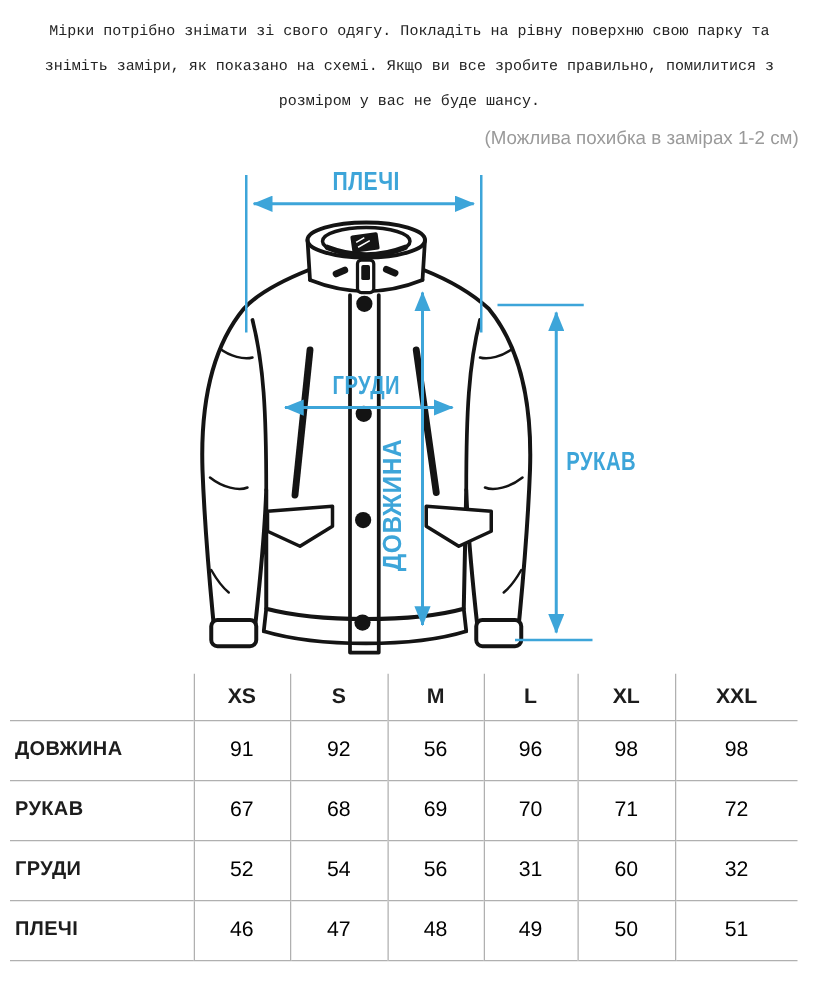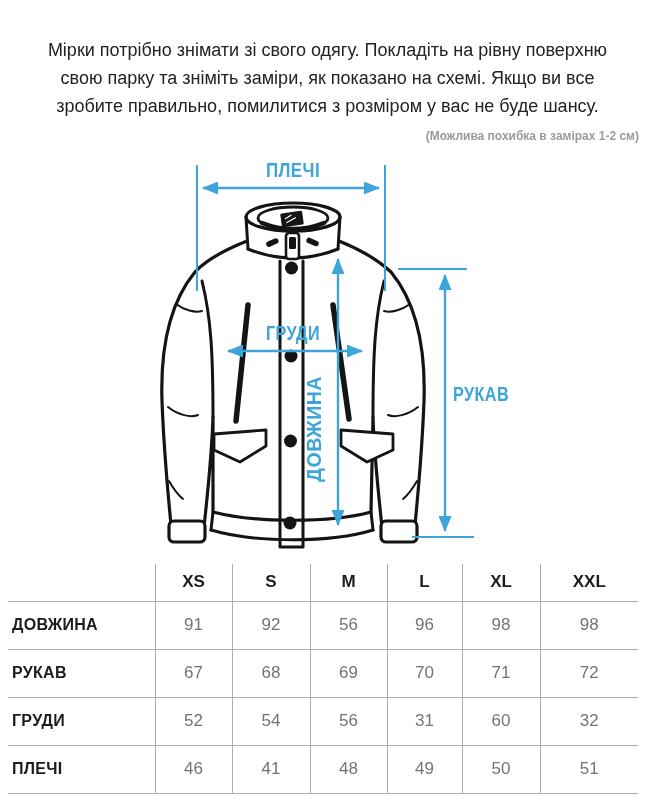--- a/index.html
+++ b/index.html
@@ -2,26 +2,26 @@
 <html><head>
 <meta charset="utf-8">
 <style>
   html,body{margin:0;padding:0;background:#ffffff;}
   .page{
     width:655px;height:800px;margin:0 auto;background:#fff;overflow:hidden;
     font-family:"Liberation Sans","DejaVu Sans",sans-serif;color:#222;
     position:relative;
   }
   .intro{
-    margin:36px 0 0 0;padding:0 34px;
-    font-size:18px;line-height:28px;text-align:center;color:#232323;
+    margin:11px 0 0 0;padding:0 34px;
+    font-size:12px;line-height:28px;text-align:center;color:#232323;font-family:Liberation Mono, monospace;
   }
   .note{
     margin:6px 0 0 0;padding:0 16px 0 0;
-    font-size:12px;line-height:20px;text-align:right;color:#9a9a9a;font-weight:bold;
+    font-size:15px;line-height:20px;text-align:right;color:#9a9a9a;
   }
   .diagram{margin-top:8px;height:410px;}
   .diagram svg{display:block;}
 
   table.size{
     border-collapse:collapse;table-layout:fixed;
     width:630px;margin:0 0 0 8px;
   }
   table.size col.c-label{width:147px;}
   table.size col.c-xs{width:77px;}
@@ -34,21 +34,21 @@
   table.size tbody tr{height:48px;border-bottom:1px solid #b0b0b0;}
   table.size th,table.size td{padding:0;vertical-align:middle;}
   table.size thead th{
     font-size:17px;font-weight:bold;color:#1d1d1d;text-align:center;
   }
   table.size tbody th{
     font-size:16px;font-weight:bold;color:#1d1d1d;text-align:left;
     padding-left:4px;letter-spacing:0.3px;
   }
   table.size td{
-    font-size:17px;font-weight:normal;color:#737373;text-align:center;
+    font-size:17px;font-weight:normal;color:#000000;text-align:center;
     border-left:1px solid #b0b0b0;
   }
   table.size thead th + th{border-left:1px solid #b0b0b0;}
 
   
   .jl{fill:none;stroke:#141414;stroke-width:3;stroke-linecap:round;stroke-linejoin:round;}
   .jl-thin{fill:none;stroke:#141414;stroke-width:2;stroke-linecap:round;}
   .jfill{fill:#ffffff;stroke:#141414;stroke-width:3.2;stroke-linejoin:round;stroke-linecap:round;}
   .jblack{fill:#141414;stroke:none;}
   .draw{fill:none;stroke:#141414;stroke-width:5.5;stroke-linecap:round;}
@@ -207,21 +207,21 @@
         <td>52</td>
         <td>54</td>
         <td>56</td>
         <td>31</td>
         <td>60</td>
         <td>32</td>
       </tr>
       <tr>
         <th>ПЛЕЧІ</th>
         <td>46</td>
-        <td>41</td>
+        <td>47</td>
         <td>48</td>
         <td>49</td>
         <td>50</td>
         <td>51</td>
       </tr>
     </tbody>
   </table>
 
 </div>
 

